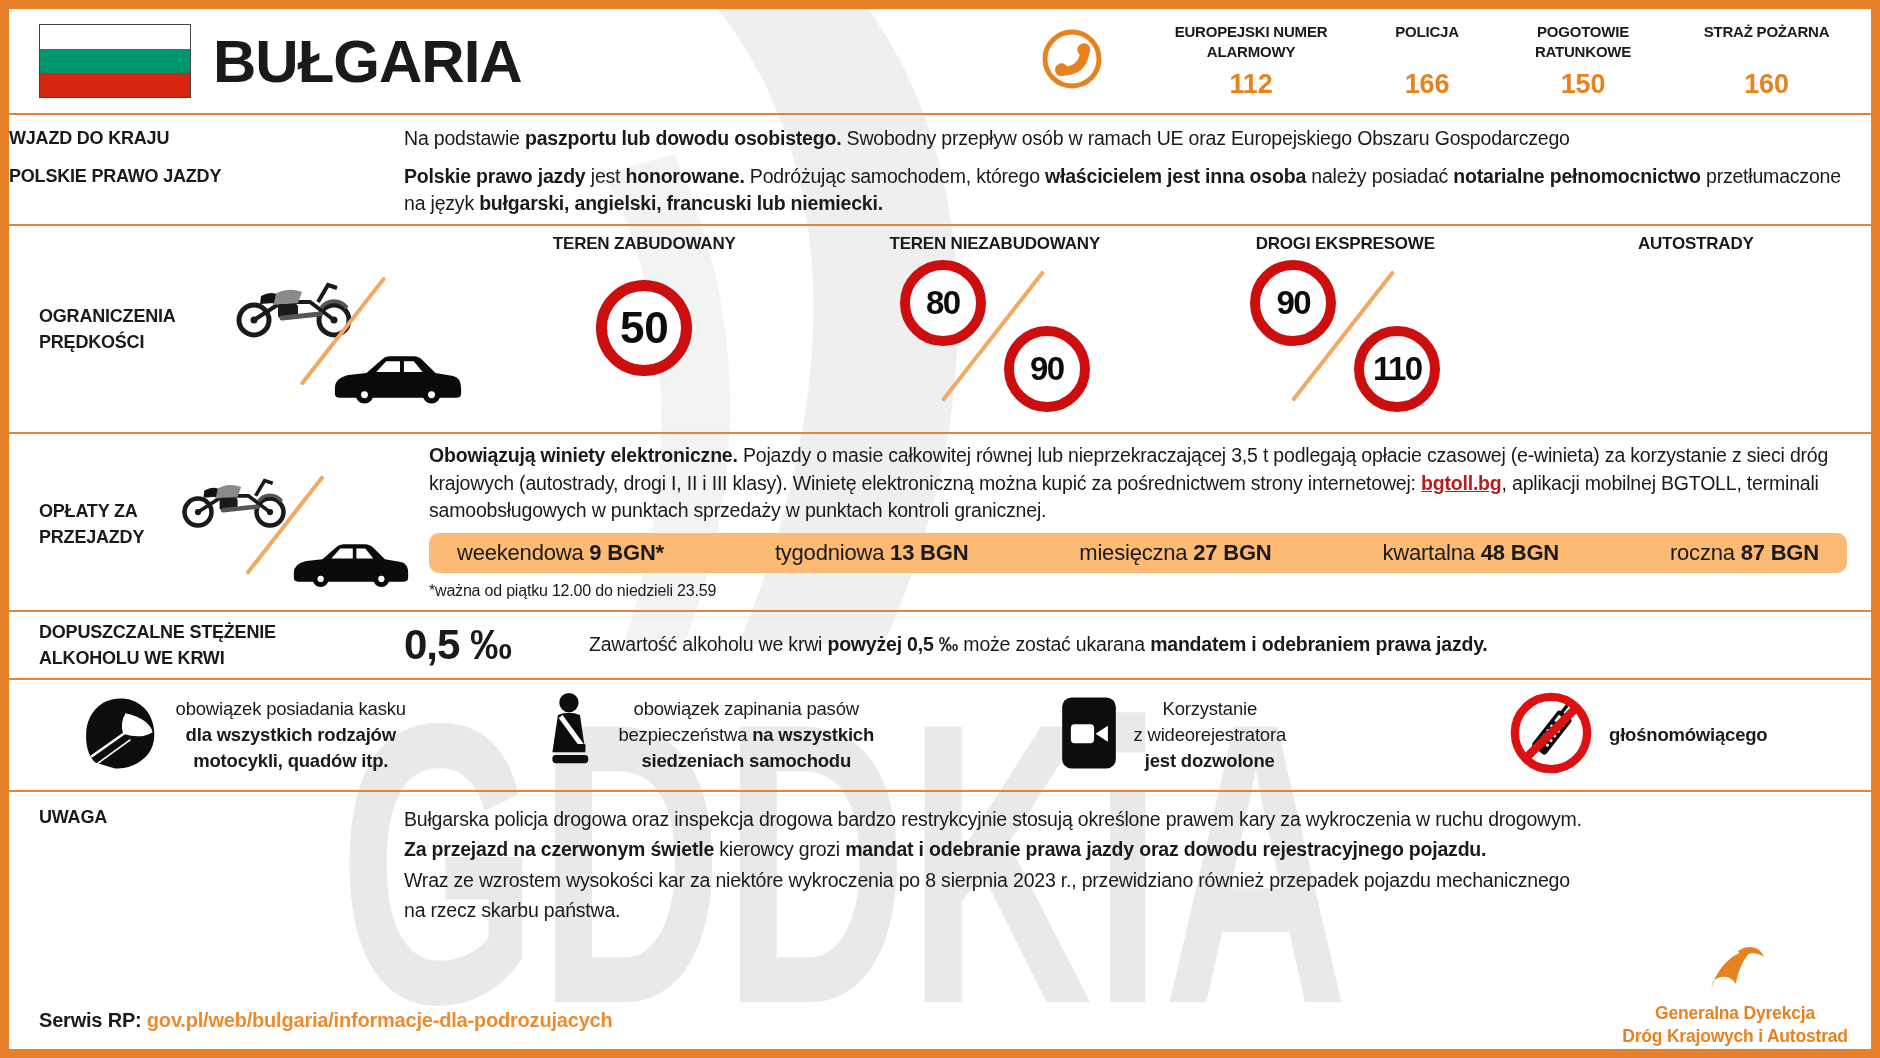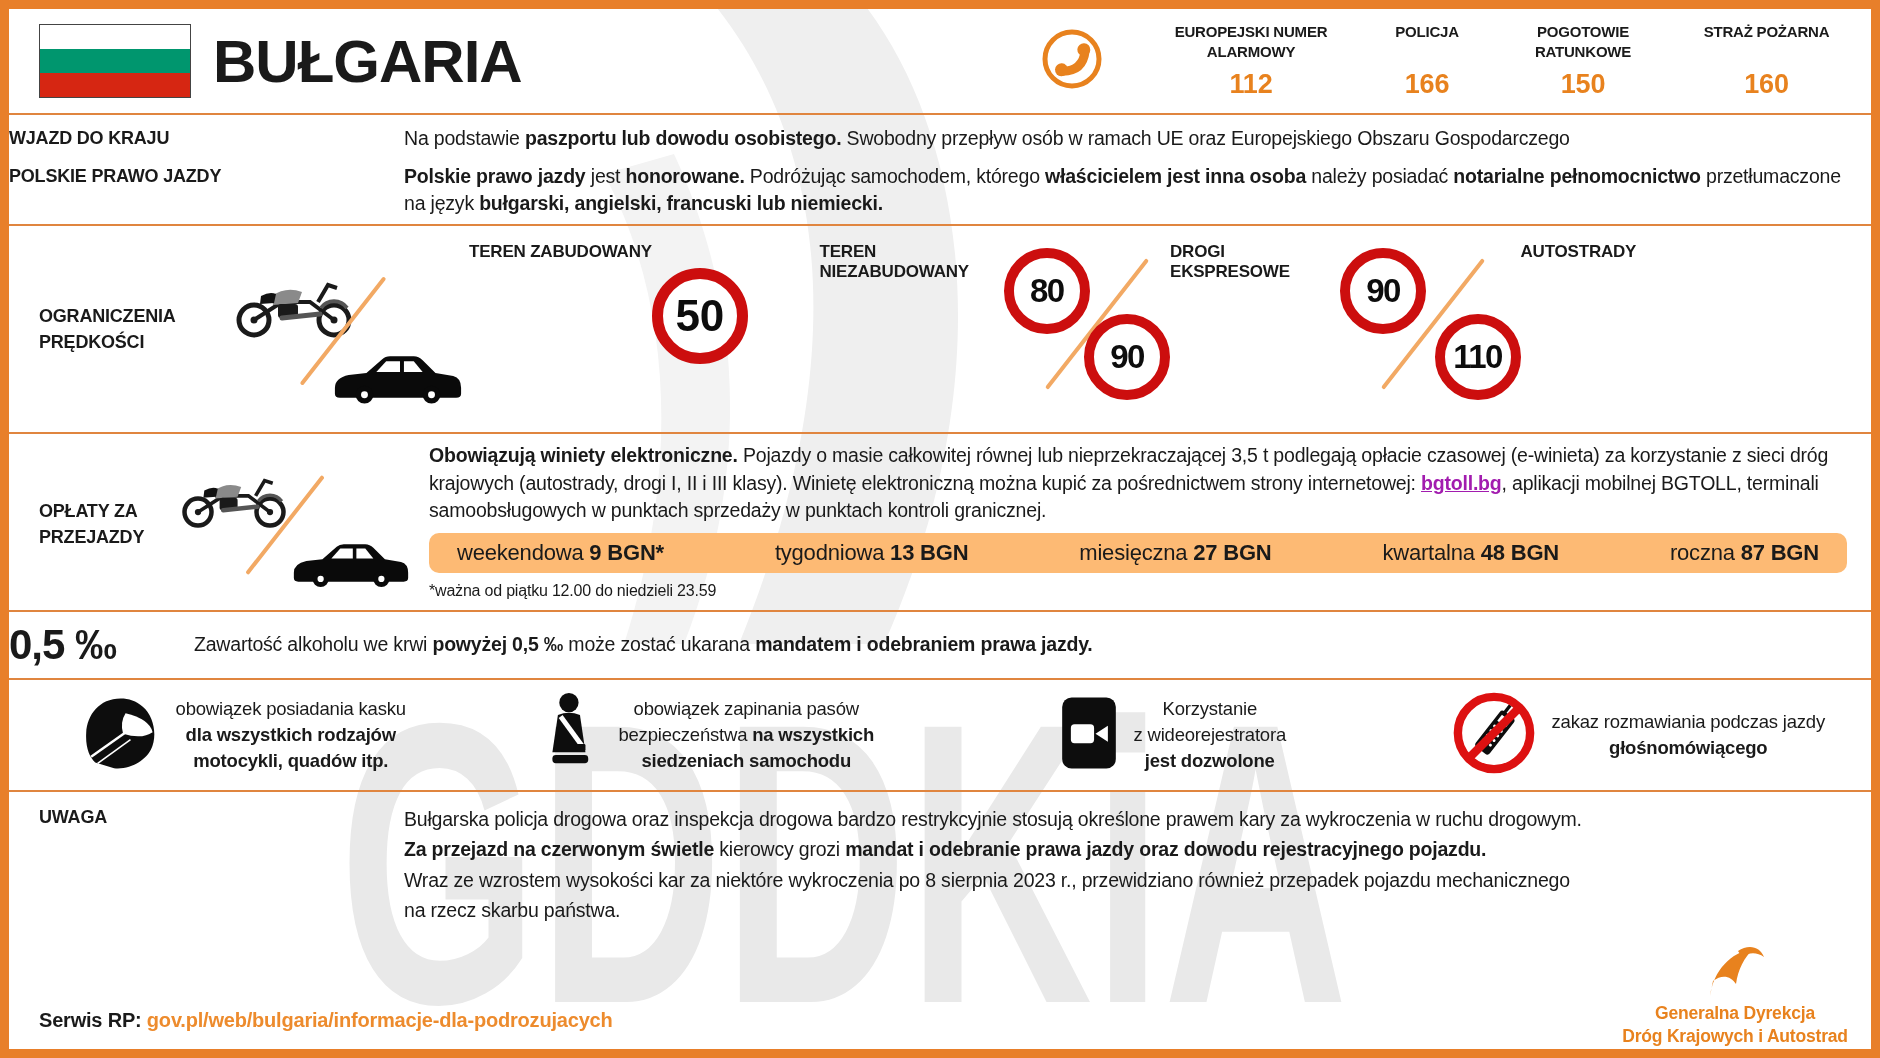--- a/index.html
+++ b/index.html
@@ -30,21 +30,21 @@
   .row1 .lbl{}
   .body-txt{font-size:19.5px;line-height:1.42;}
   .b{font-weight:bold;}
   
   .speed{height:206px;display:flex;box-sizing:border-box;}
   .speed-left{width:460px;display:flex;align-items:center;flex:0 0 auto;}
   .speed-left .lbl{width:190px;padding-left:30px;flex:0 0 auto;}
   .vehicles{position:relative;width:240px;height:165px;flex:0 0 auto;}
   .slash{position:absolute;width:4px;background:#F2A964;border-radius:2px;transform:rotate(38deg);}
   .speed-cols{flex:1;display:flex;}
-  .speed-col{flex:1;display:flex;padding-top:16px;}
+  .speed-col{flex:1;display:flex;flex-direction:column;align-items:center;padding-top:8px;}
   .speed-head{font-size:17px;font-weight:bold;}
   .sign{border-radius:50%;background:#fff;border:10px solid #CC0E0E;box-sizing:border-box;
         display:flex;align-items:center;justify-content:center;font-weight:bold;color:#0d0d0d;}
   .sign-big{width:96px;height:96px;border-width:11px;font-size:44px;margin-top:26px;}
   .sign-sm{width:86px;height:86px;font-size:33px;letter-spacing:-1.5px;position:absolute;}
   .pair{position:relative;width:190px;height:152px;margin-top:6px;}
   .pair .s1{left:0;top:0;}
   .pair .s2{right:0;bottom:0;}
   .pair .slash{left:91px;top:-6px;height:164px;}
   
@@ -64,21 +64,21 @@
   .rules{height:110px;display:flex;align-items:center;border-radius:23px;}
   .rule{flex:1;display:flex;align-items:center;justify-content:center;gap:16px;padding:0 6px;}
   .rule-txt{font-size:18.5px;line-height:1.42;text-align:center;}
   
   .uwaga{display:grid;grid-template-columns:395px 1fr;padding:12px 24px 0 0;min-height:140px;box-sizing:border-box;}
   .uwaga .lbl{padding-left:30px;}
   
   .footer{position:relative;height:128px;}
   .serwis{position:absolute;left:30px;bottom:28px;font-size:20px;font-weight:bold;}
   .serwis a{color:#ED8B2D;text-decoration:none;}
-  .link-blue{color:#a21caf;text-decoration:underline;font-weight:bold;cursor:pointer;}
+  .link-blue{color:#b91c1c;text-decoration:underline;font-weight:bold;cursor:pointer;}
   .logo{position:absolute;right:-34px;bottom:12px;width:340px;text-align:center;}
   .logo-txt{font-size:17.5px;font-weight:bold;color:#E8821E;line-height:1.32;white-space:nowrap;}
 </style>
 </head>
 <body>
 
 <div class="page">
 
   <svg class="wm" style="left:555px;top:-5px" width="500" height="640" viewBox="0 0 500 640">
     <path d="M150 0 C 270 150 285 370 175 640 L 320 640 C 440 370 400 130 300 0 Z" fill="#efefef"></path>
@@ -251,20 +251,24 @@
         <span><span class="name">kwartalna </span><span class="val">48 BGN</span></span>
         <span><span class="name">roczna </span><span class="val">87 BGN</span></span>
       </div>
       <div class="footnote">*ważna od piątku 12.00 do niedzieli 23.59</div>
     </div>
   </div>
 
   <div class="hr"></div>
 
   <div class="alcohol layer">
+    <div class="sec-label lbl">
+      <div>DOPUSZCZALNE STĘŻENIE</div>
+      <div>ALKOHOLU WE KRWI</div>
+    </div>
     <div class="alco-val">0,5 ‰</div>
     <div class="body-txt"><span>Zawartość alkoholu we krwi </span><span class="b">powyżej 0,5 ‰</span><span> może zostać ukarana </span><span class="b">mandatem i odebraniem prawa jazdy.</span></div>
   </div>
 
   <div class="hr"></div>
 
   <div class="rules layer">
     <div class="rule">
       <span>
         <svg width="82" height="82" viewBox="0 0 100 100">
@@ -330,21 +334,20 @@
               <circle cx="45.5" cy="64" r="1.8"></circle>
                 <circle cx="50.5" cy="64" r="1.8"></circle>
                 <circle cx="55.5" cy="64" r="1.8"></circle>
             </g>
           </g>
           <circle cx="50" cy="50" r="43" fill="none" stroke="#DD1111" stroke-width="10"></circle>
           <line x1="20" y1="80" x2="80" y2="20" stroke="#DD1111" stroke-width="10"></line>
         </svg>
       </span>
       <div class="rule-txt">
-        <div>zakaz rozmawiania podczas jazdy</div>
         <div class="b">głośnomówiącego</div>
       </div>
     </div>
   </div>
 
   <div class="hr"></div>
 
   <div class="uwaga layer">
     <div class="sec-label lbl">UWAGA</div>
     <div class="body-txt" style="line-height:1.55">

